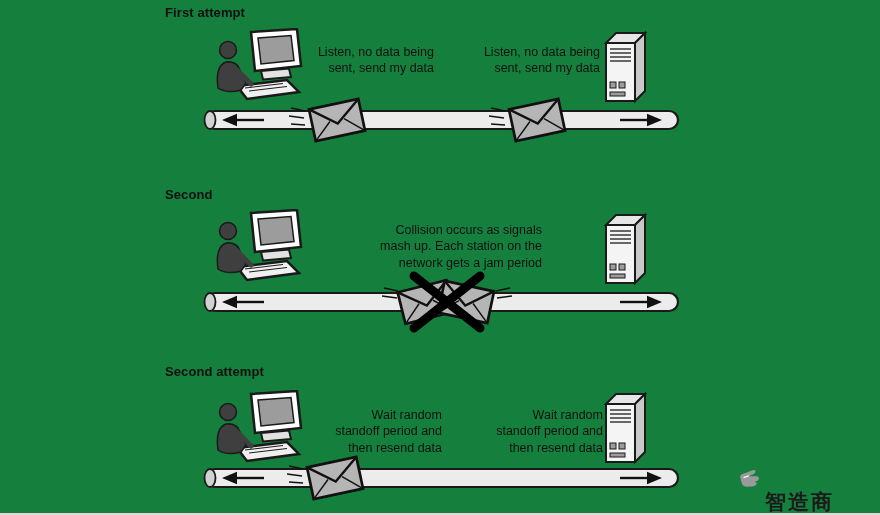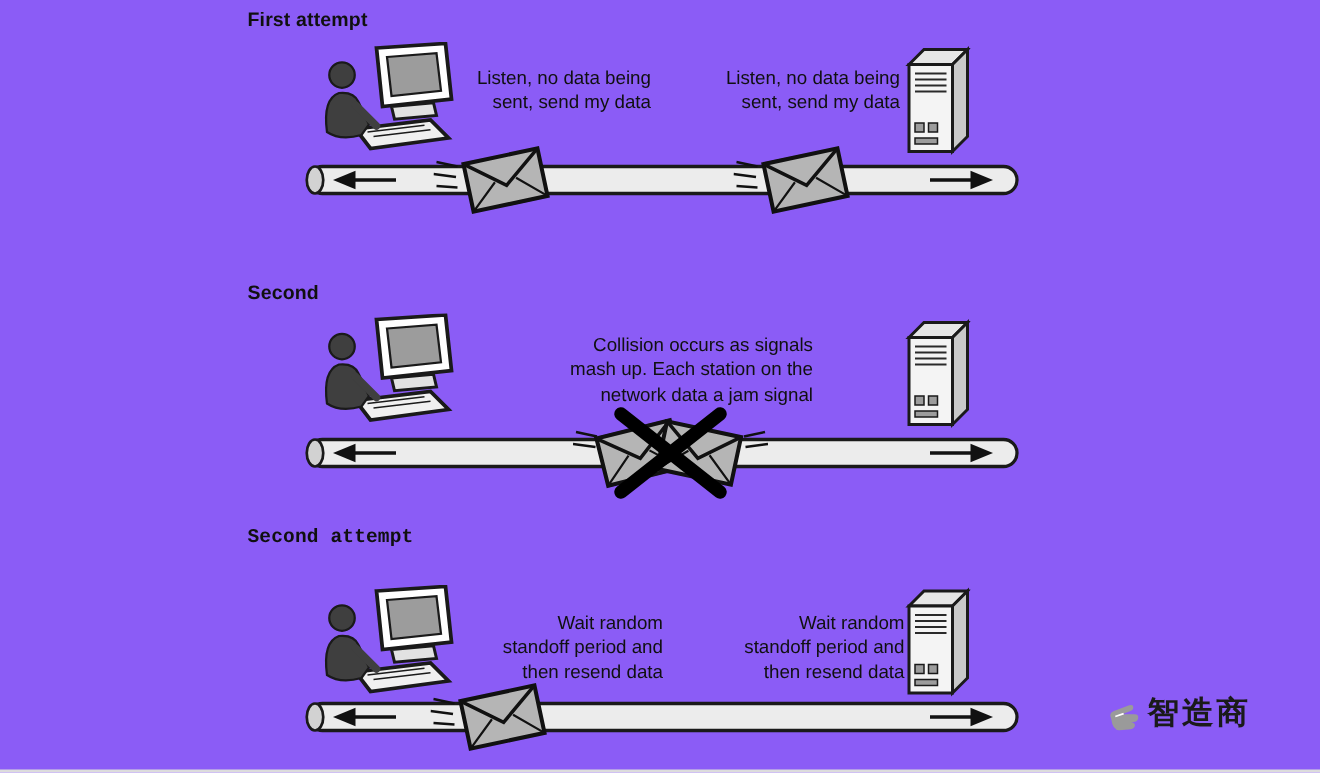--- a/index.html
+++ b/index.html
@@ -1,21 +1,21 @@
 <!DOCTYPE html>
 <html><head>
 <meta charset="utf-8">
 <style>
   * { margin:0; padding:0; box-sizing:border-box; }
   html,body { background:#fff; }
   body {
     width:880px; height:515px; position:relative; overflow:hidden;
     font-family:"Liberation Sans","DejaVu Sans",sans-serif; color:#111;
   }
-  .stage { position:absolute; left:0; top:0; width:880px; height:515px; background:#8b5cf6; }
+  .stage { position:absolute; left:0; top:0; width:880px; height:515px; background:#15803d; }
   .abs { position:absolute; }
   .row-label { font-weight:bold; font-size:13px; color:#101010; letter-spacing:0.1px; }
   .msg {
     font-size:12.5px; line-height:1.3; color:#101010; text-align:right;
     white-space:pre-line;
   }
   .watermark-text { font-size:21px; font-weight:bold; color:#1a1a1a; letter-spacing:2px; }
   .bottom-rule { background:#dcdcdc; }
   svg.icon { display:block; }
 </style>
@@ -130,35 +130,35 @@
     </svg>
 
   <div class="abs row-label" style="left:165px; top:187px;">Second</div>
 
   <svg class="abs icon" style="left:213px; top:209px;" width="94" height="74">
       <use href="#sym-workstation"></use>
     </svg>
 
   <div class="abs msg" style="left:352px; top:222px; width:190px;">Collision occurs as signals
 mash up. Each station on the
-network data a jam signal</div>
+network gets a jam period</div>
 
   <svg class="abs icon" style="left:601px; top:212px;" width="46" height="74">
       <use href="#sym-server"></use>
     </svg>
 
   <svg class="abs icon" style="left:200px; top:291px;" width="484" height="22">
       <use href="#sym-cable"></use>
     </svg>
 
   <svg class="abs icon" style="left:382px; top:270px;" width="130" height="64">
       <use href="#sym-collision"></use>
     </svg>
 
-  <div class="abs row-label" style="left:165px; top:350px;font-family:Liberation Mono, monospace;">Second attempt</div>
+  <div class="abs row-label" style="left:165px; top:364px;">Second attempt</div>
 
   <svg class="abs icon" style="left:213px; top:390px;" width="94" height="74">
       <use href="#sym-workstation"></use>
     </svg>
 
   <div class="abs msg" style="left:302px; top:407px; width:140px;">Wait random
 standoff period and
 then resend data</div>
 
   <div class="abs msg" style="left:463px; top:407px; width:140px;">Wait random
@@ -174,17 +174,17 @@
     </svg>
 
   <svg class="abs icon" style="left:287px; top:452px;" width="84" height="52">
       <use href="#sym-packet"></use>
     </svg>
 
   <svg class="abs icon" style="left:738px; top:467px;" width="24" height="24">
       <use href="#sym-logo"></use>
     </svg>
 
-  <div class="abs watermark-text" style="left:765px; top:461px;">智造商</div>
+  <div class="abs watermark-text" style="left:765px; top:488px;">智造商</div>
 
   <div class="abs bottom-rule" style="left:0px; top:513px; width:880px; height:2px;"></div>
 
 </div>
 
 </body></html>

